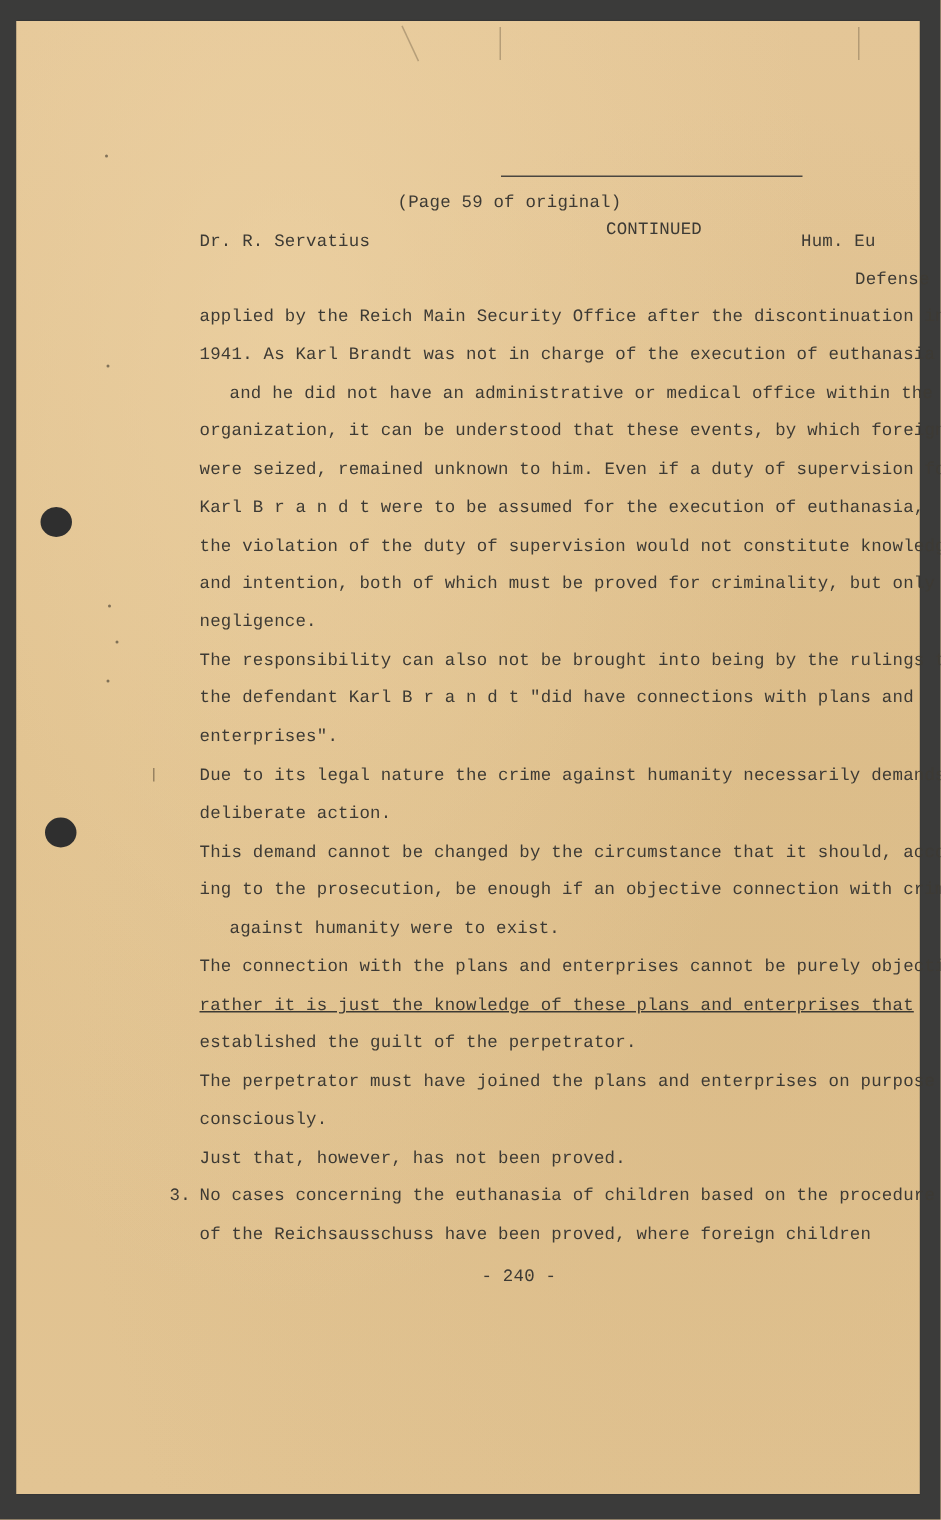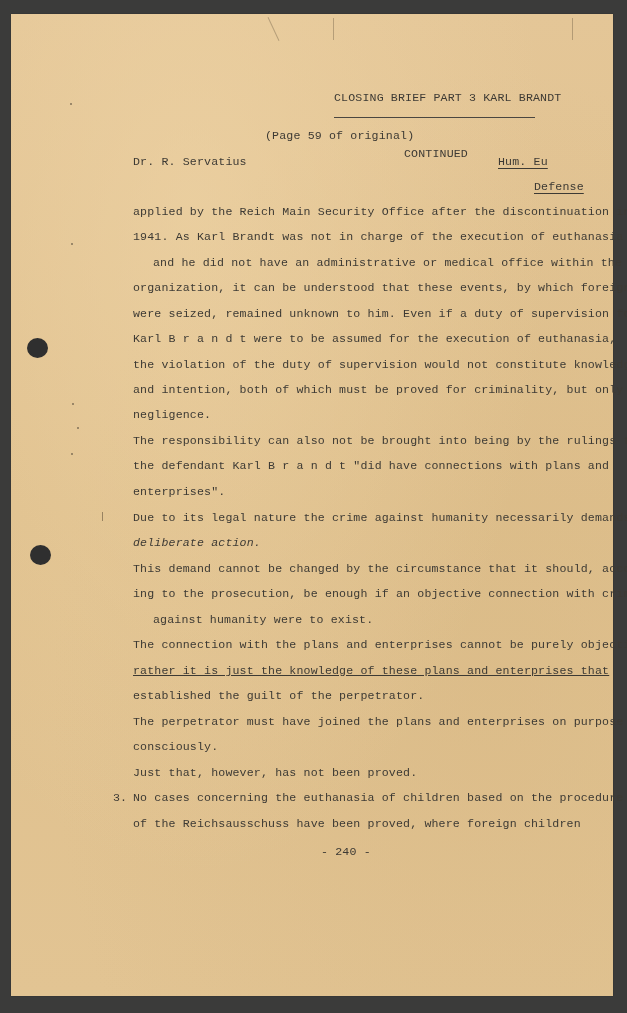--- a/index.html
+++ b/index.html
@@ -48,22 +48,22 @@
       background: rgba(90, 75, 55, 0.35);
     }
     .speck {
       position: absolute;
       width: 2px;
       height: 2px;
       border-radius: 50%;
       background: rgba(60, 55, 45, 0.6);
     }
     .u {
-      text-decoration: underline;
       text-underline-offset: 3px;
+      margin-left: 36px;
     }
     .rule {
       position: absolute;
       height: 1px;
       background: #4a4640;
     }
   </style>
 </head>
 <body>
 
@@ -75,21 +75,20 @@
   <div class="fold" style="left:322px; top:4px; height:22px;"></div>
   <div class="fold" style="left:561px; top:4px; height:22px;"></div>
   <div class="fold" style="left:91px; top:498px; height:9px; background:rgba(90,75,55,0.55);"></div>
 
   <div class="speck" style="left:59px; top:89px;"></div>
   <div class="speck" style="left:60px; top:229px;"></div>
   <div class="speck" style="left:61px; top:389px;"></div>
   <div class="speck" style="left:66px; top:413px;"></div>
   <div class="speck" style="left:60px; top:439px;"></div>
 
-  <div class="typed" style="left:323px; top:77px;">CLOSING BRIEF PART 3 KARL BRANDT</div>
   <div class="typed" style="left:393px; top:106px;margin-top:27px;">CONTINUED</div>
   <div class="rule" style="left:323px; top:103px; width:201px;"></div>
 
   <div class="typed" style="left:254px; top:115px;">(Page 59 of original)</div>
 
   <div class="typed" style="left:122px; top:141px;">Dr. R. Servatius</div>
   <div class="typed u" style="left:487px; top:141px;">Hum. Eu</div>
   <div class="typed u" style="left:487px; top:166px;padding-left:36px;">Defense</div>
 
   <div>
@@ -99,21 +98,21 @@
     <div class="typed" style="left:122px; top:267px;">organization, it can be understood that these events, by which foreigners</div>
     <div class="typed" style="left:122px; top:293px;">were seized, remained unknown to him. Even if a duty of supervision for</div>
     <div class="typed" style="left:122px; top:318px;">Karl  B r a n d t  were to be assumed for the execution of euthanasia,</div>
     <div class="typed" style="left:122px; top:344px;">the violation of the duty of supervision would not constitute knowledge</div>
     <div class="typed" style="left:122px; top:369px;">and intention, both of which must be proved for criminality, but only</div>
     <div class="typed" style="left:122px; top:394px;font-family:Liberation Mono, monospace;">negligence.</div>
     <div class="typed" style="left:122px; top:420px;">The responsibility can also not be brought into being by the rulings that</div>
     <div class="typed" style="left:122px; top:445px;">the defendant Karl  B r a n d t "did have connections with plans and</div>
     <div class="typed" style="left:122px; top:471px;">enterprises".</div>
     <div class="typed" style="left:122px; top:497px;">Due to its legal nature the crime against humanity necessarily demands a</div>
-    <div class="typed" style="left:122px; top:522px;font-style:italic;">deliberate action.</div>
+    <div class="typed" style="left:122px; top:522px;">deliberate action.</div>
     <div class="typed" style="left:122px; top:548px;">This demand cannot be changed by the circumstance that it should, accord-</div>
     <div class="typed" style="left:122px; top:573px;">ing to the prosecution, be enough if an objective connection with crimes</div>
     <div class="typed" style="left:122px; top:599px;margin-left:20px;">against humanity were to exist.</div>
     <div class="typed" style="left:122px; top:624px;">The connection with the plans and enterprises cannot be purely objective,</div>
     <div class="typed" style="left:122px; top:650px;text-decoration:underline;">rather it is just the knowledge of these plans and enterprises that</div>
     <div class="typed" style="left:122px; top:675px;">established the guilt of the perpetrator.</div>
     <div class="typed" style="left:122px; top:701px;">The perpetrator must have joined the plans and enterprises on purpose and</div>
     <div class="typed" style="left:122px; top:726px;">consciously.</div>
     <div class="typed" style="left:122px; top:752px;">Just that, however, has not been proved.</div>
     <div class="typed" style="left:102px; top:777px;">3.</div>

